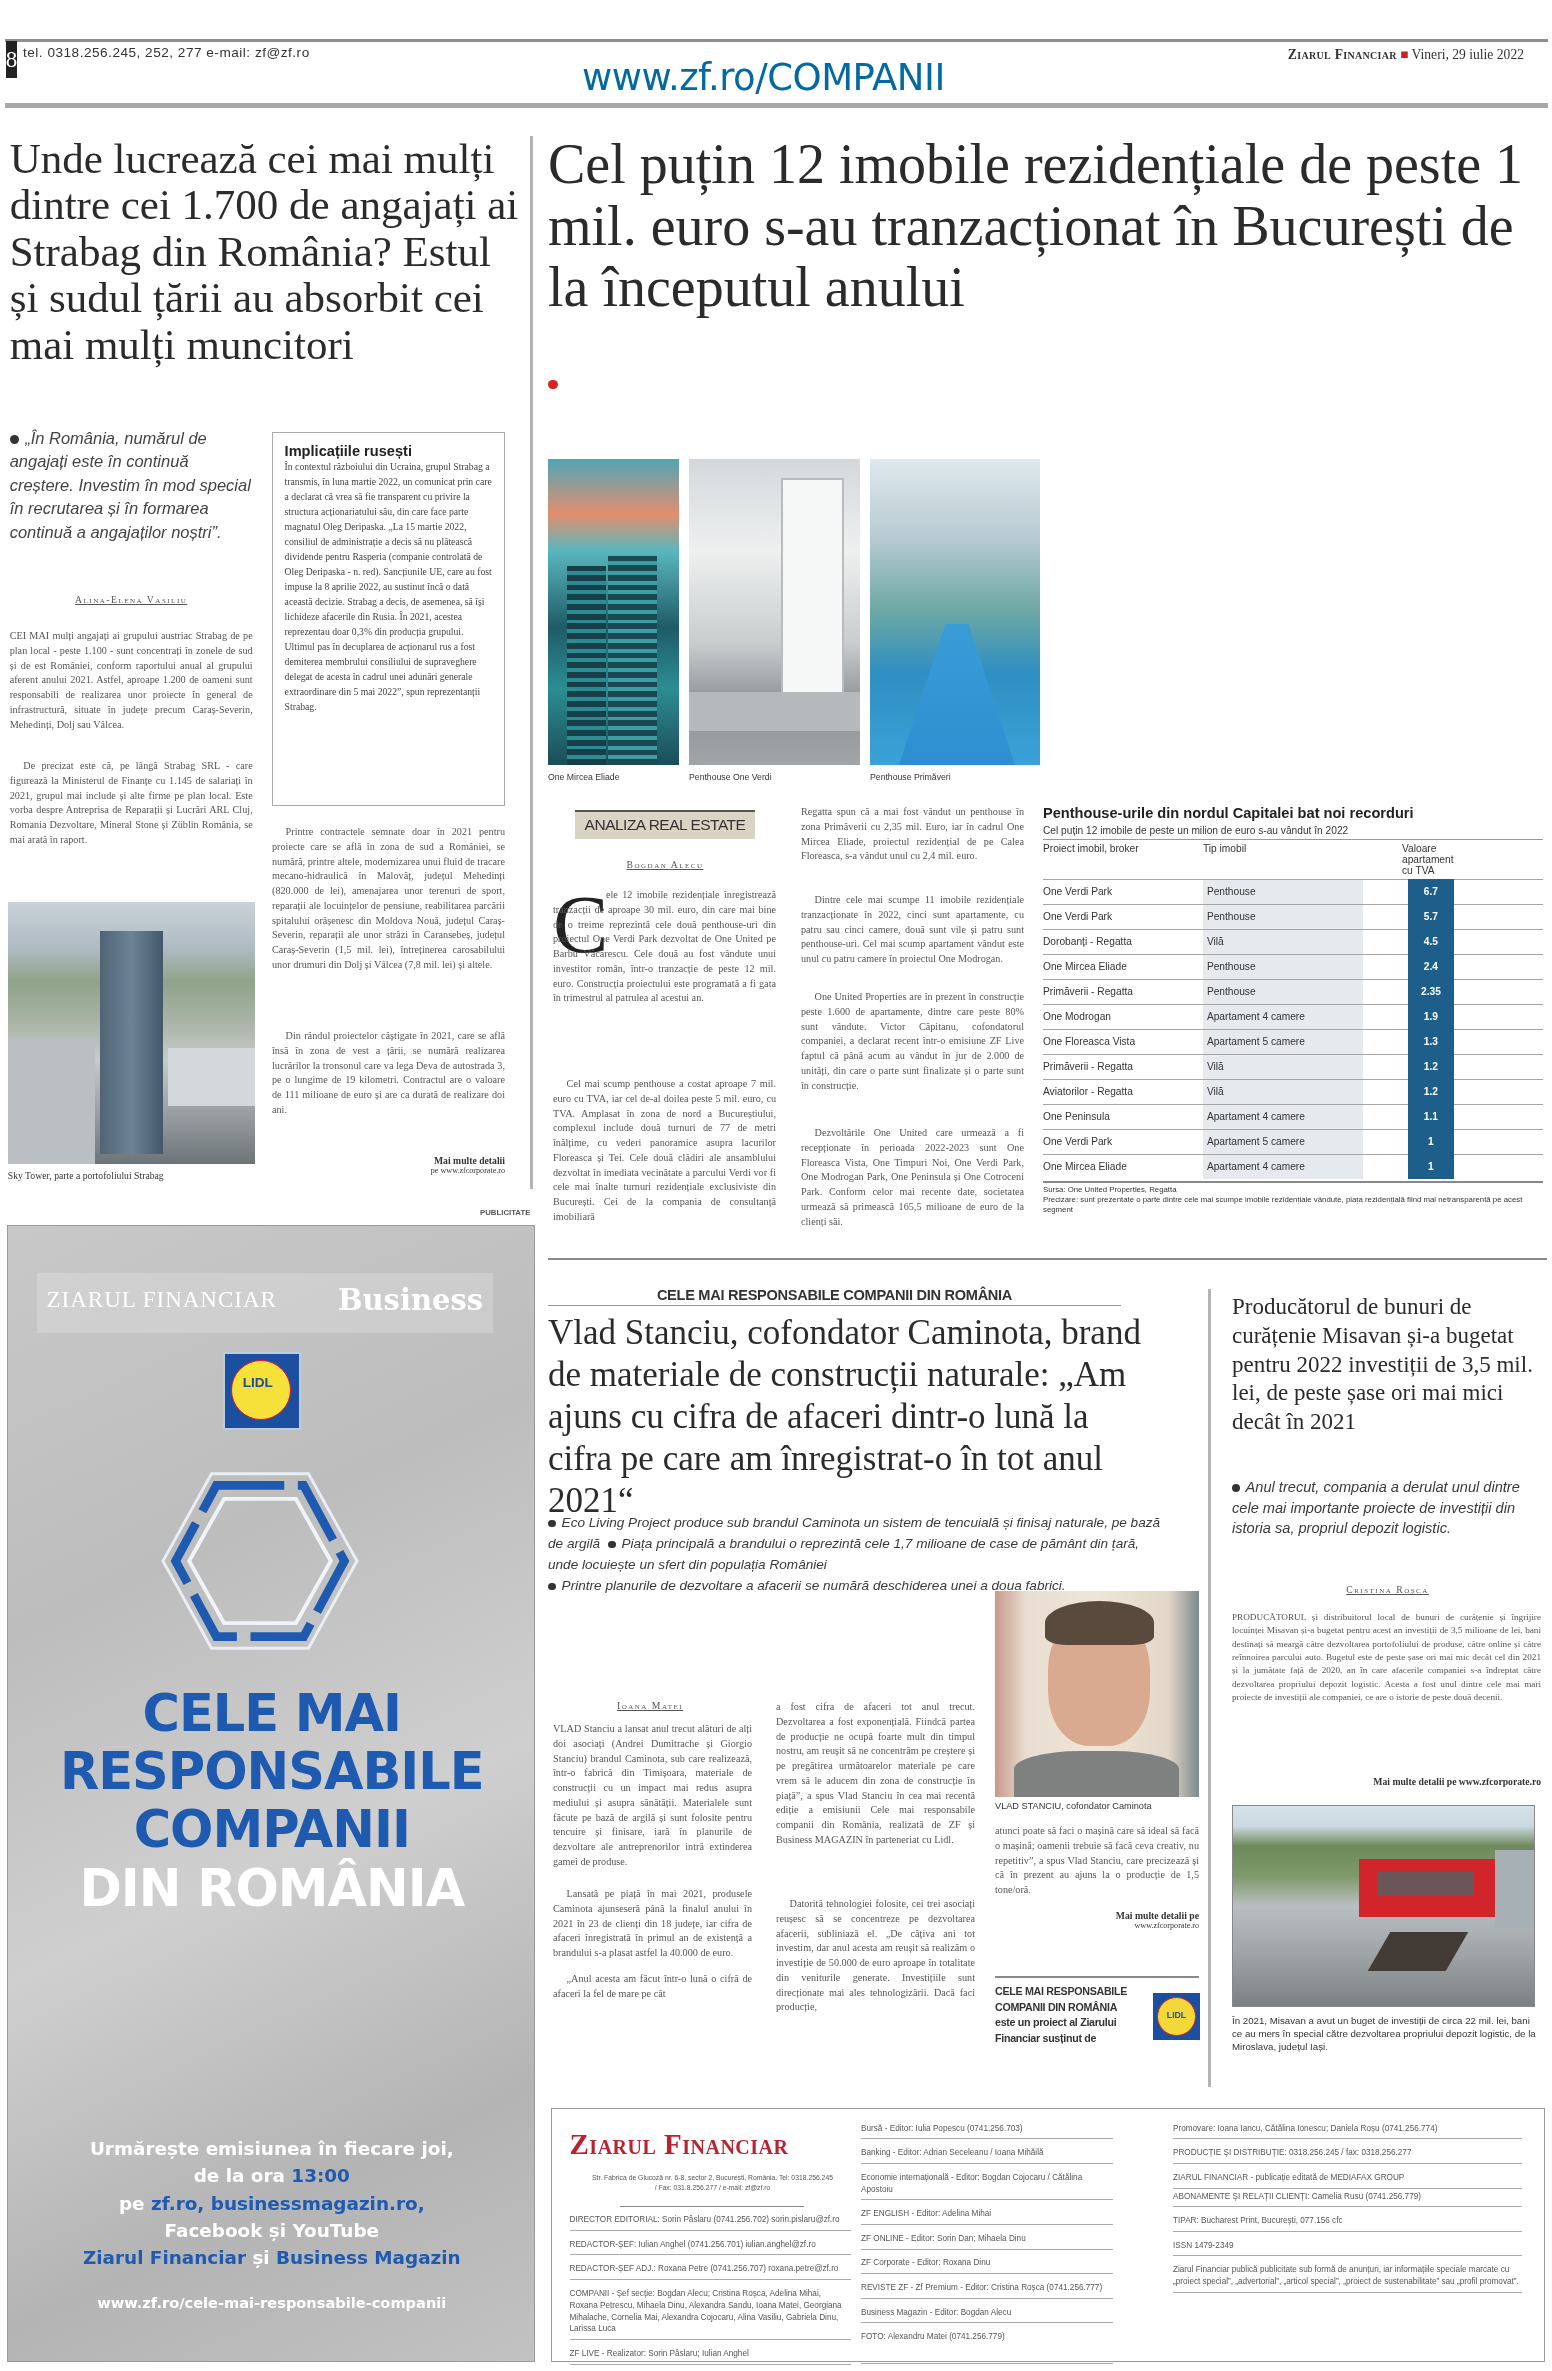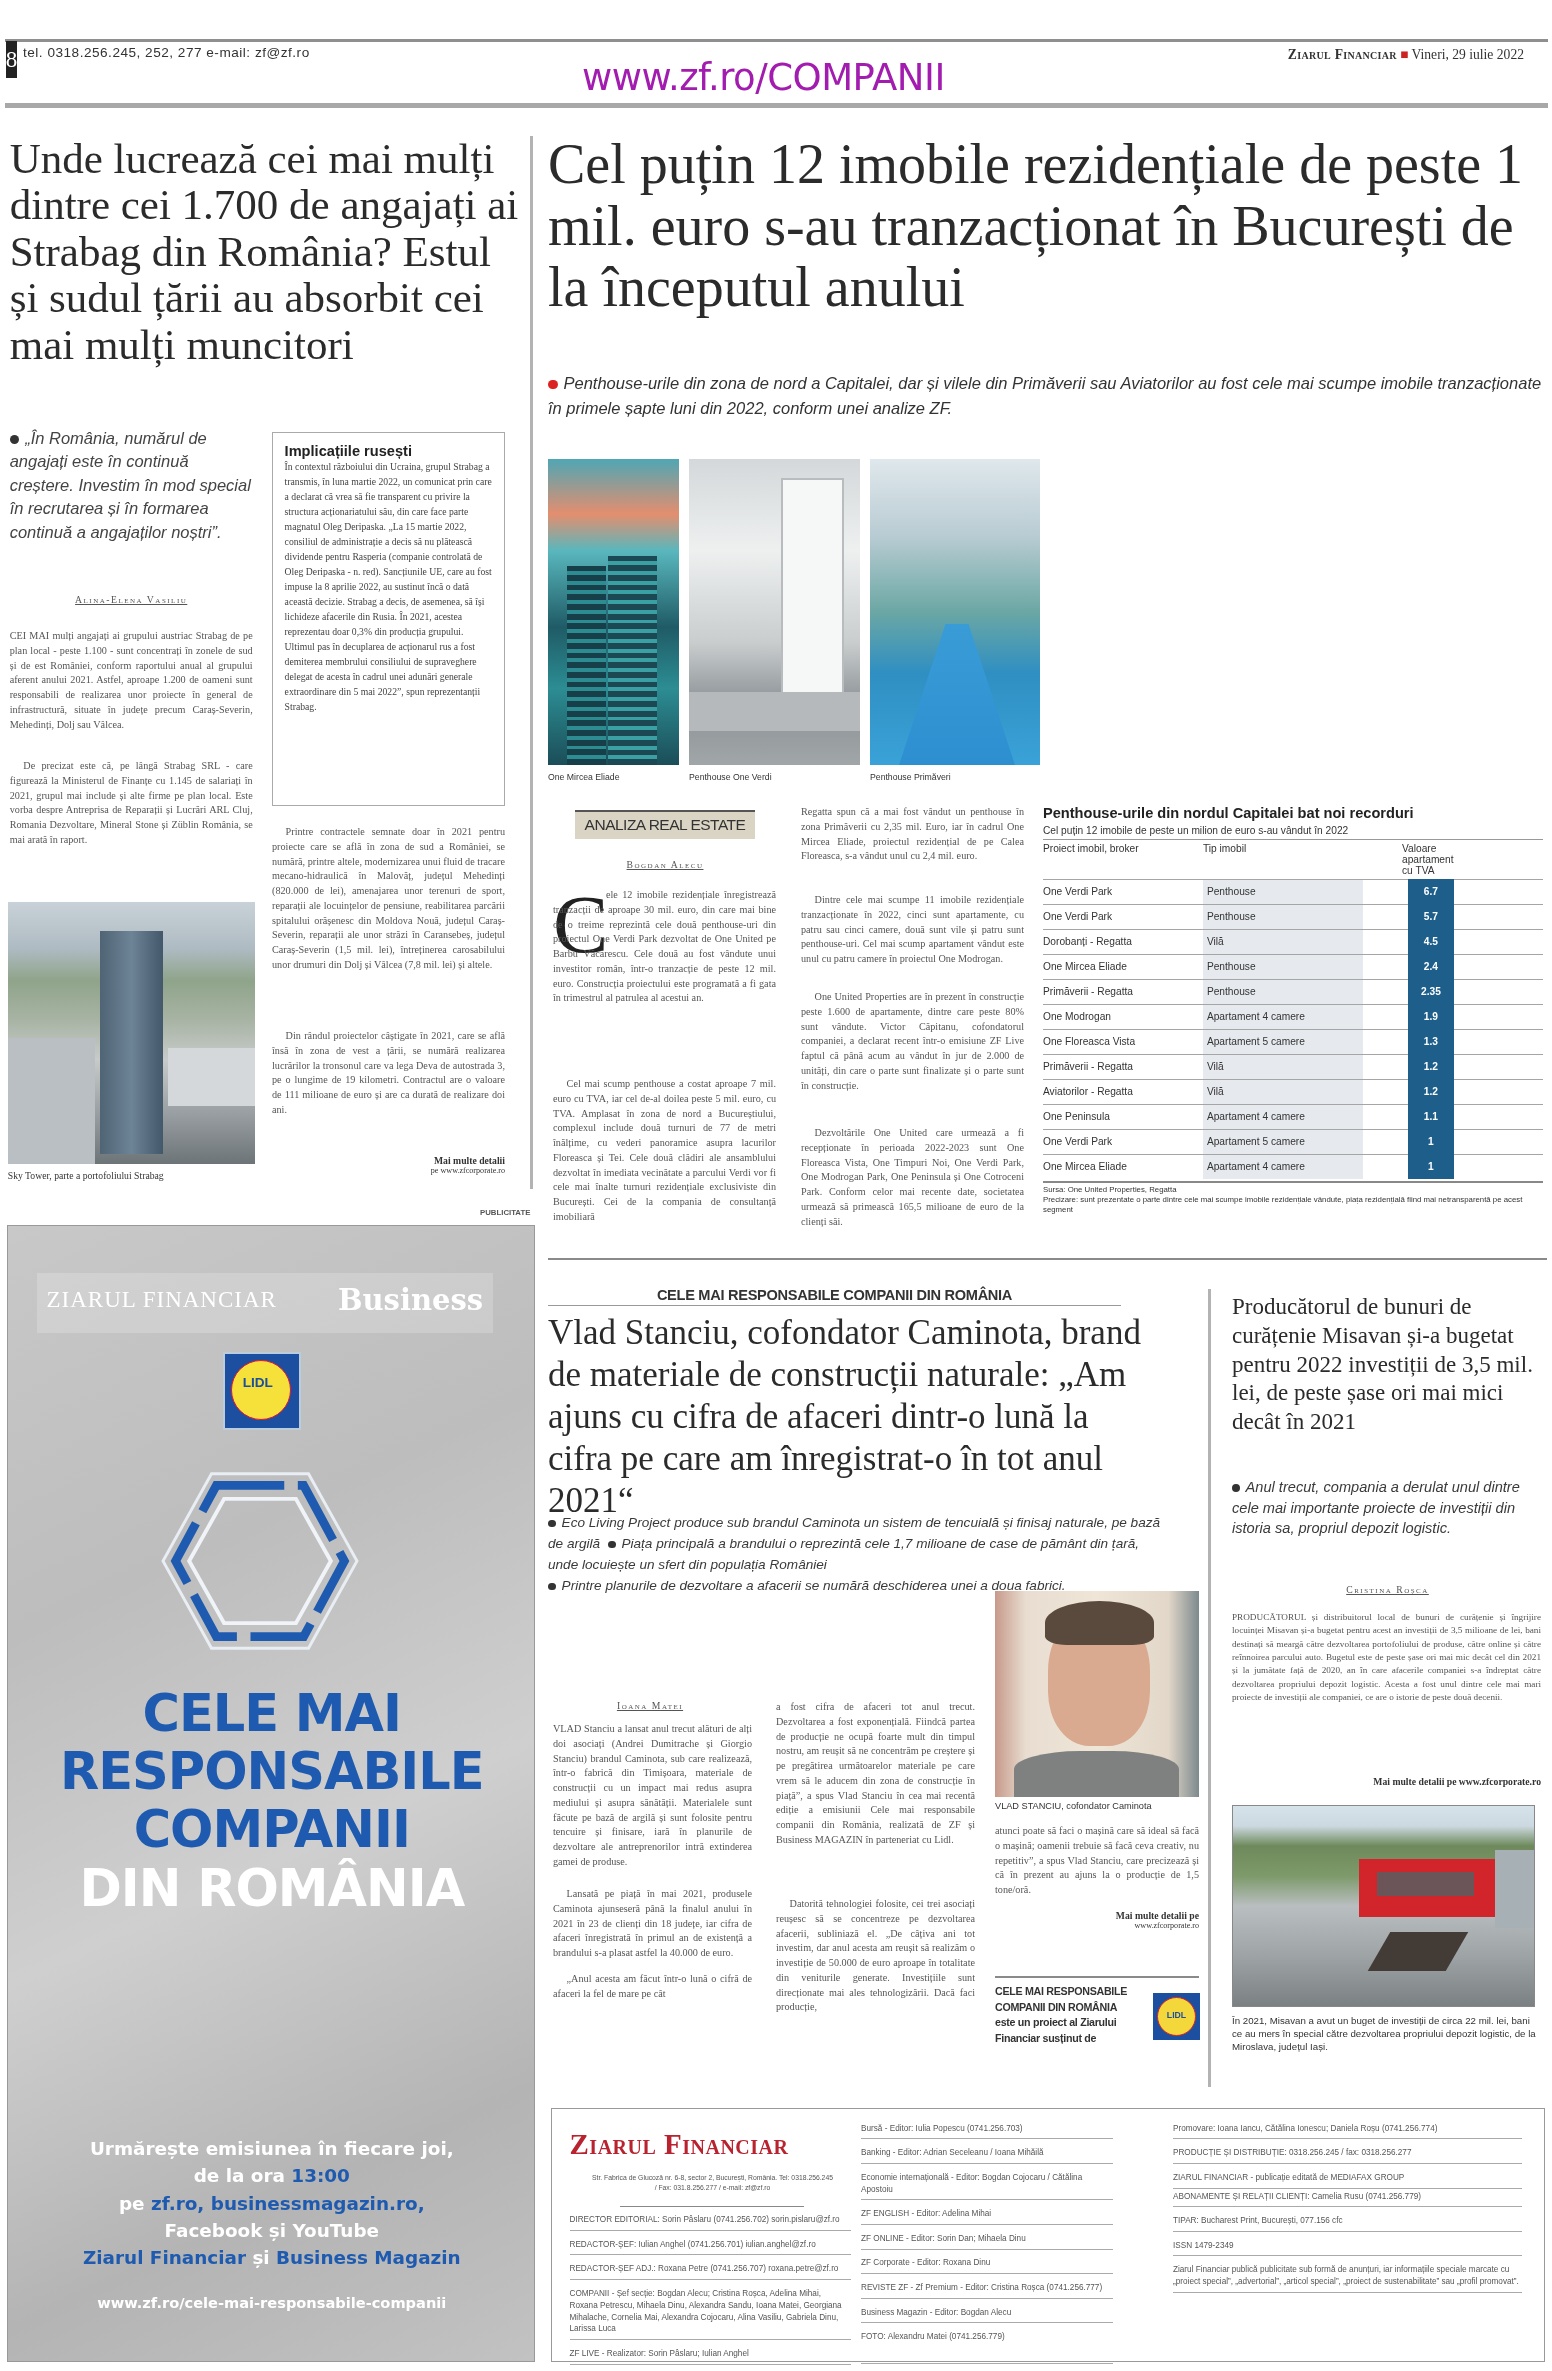--- a/index.html
+++ b/index.html
@@ -7,21 +7,21 @@
 body{position:relative;font-family:"Liberation Serif","DejaVu Serif",serif;color:#2a2a2a}
 .abs{position:absolute}
 .sans{font-family:"Liberation Sans","DejaVu Sans",sans-serif}
 .cond{font-family:"Liberation Sans","DejaVu Sans",sans-serif;letter-spacing:-0.3px}
 .rule{position:absolute;background:#8a8a8a}
 
 #hdr-top{left:4.9px;top:39px;width:1543px;height:2.9px;background:#8f8f8f}
 #hdr-bot{left:4.9px;top:103px;width:1543px;height:4.9px;background:#a8a8a8}
 #page-num{left:5.8px;top:41px;width:11.6px;height:37px;background:#222;color:#fff;font-size:23px;text-align:center;line-height:37px;font-family:"Liberation Serif",serif}
 #contact{left:23px;top:45px;font-size:13.6px;color:#333;letter-spacing:0.5px}
-#site{left:582px;top:56px;font-size:37px;color:#a21caf;font-family:"DejaVu Sans",sans-serif;letter-spacing:-0.5px}
+#site{left:582px;top:56px;font-size:37px;color:#0369a1;font-family:"DejaVu Sans",sans-serif;letter-spacing:-0.5px}
 #masthead{right:29px;top:47px;font-size:13.6px;color:#333}
 #masthead b{font-variant:small-caps;letter-spacing:0.3px}
 
 .h-big{font-family:Liberation Serif, serif;color:#2b2b2b;line-height:1.08;font-weight:normal}
 .lead{font-style:italic;font-family:"Liberation Sans",sans-serif;color:#3a3a3a}
 .body-text{font-size:10.2px;line-height:1.45;color:#555;text-align:justify;font-family:"Liberation Serif",serif}
 .byline{font-size:9.7px;letter-spacing:1.5px;color:#555;text-align:center;font-variant:small-caps;text-decoration:underline}
 .bullet{display:inline-block;width:9.7px;height:9.7px;border-radius:50%;background:#333;margin-right:5.8px;vertical-align:middle}
 .bullet.red{background:#d22}
 .caption{font-size:9.7px;color:#333;font-family:"Liberation Sans",sans-serif}
@@ -91,21 +91,21 @@
 <div class="abs more" style="left:272px;top:1155px;width:233px"><span>Mai multe detalii</span><small>pe www.zfcorporate.ro</small></div>
 <div class="img" style="left:7.8px;top:902px;width:247px;height:262px;background:linear-gradient(180deg,#c9d2d8 0%,#aebac2 18%,#8fa48a 30%,#a8b3a4 45%,#c7cbc9 60%,#9aa0a3 80%,#6d7478 100%)">
   <div style="position:absolute;left:92px;top:29px;width:63px;height:223px;background:linear-gradient(90deg,#4f6475,#6d8496 50%,#43586a);"></div>
   <div style="position:absolute;left:0;top:136px;width:87px;height:126px;background:#b9bfc3"></div>
   <div style="position:absolute;left:160px;top:146px;width:87px;height:58px;background:#d4d8da"></div>
 </div>
 <div class="abs caption" style="left:7.8px;top:1170px;font-family:'Liberation Serif',serif">Sky Tower, parte a portofoliului Strabag</div>
 <div class="abs" style="left:480px;top:1208px;font-size:7.8px;font-weight:bold;color:#555;font-family:'Liberation Sans',sans-serif">PUBLICITATE</div>
 
 <div class="abs h-big" style="left:548px;top:134px;width:999px;font-size:56px;line-height:1.1">Cel puțin 12 imobile rezidențiale de peste 1 mil. euro s-au tranzacționat în București de la începutul anului</div>
-<div class="abs lead" style="left:548px;top:371px;width:999px;font-size:16.5px;line-height:1.5;color:#333"><span class="bullet red"></span><span>Penthouse-urile din zona de nord a Capitalei, dar și vilele din Primăverii sau Aviatorilor au fost cele mai scumpe imobile tranzacționate în primele șapte luni din 2022, conform unei analize ZF.</span></div>
+<div class="abs lead" style="left:548px;top:371px;width:999px;font-size:16.5px;line-height:1.5;color:#333"><span class="bullet red"></span></div>
 
 <div class="img" style="left:548px;top:459px;width:131px;height:306px;background:linear-gradient(180deg,#4fa6b4 0%,#e48e6e 18%,#59b7bd 30%,#1f5b66 55%,#2c8d93 75%,#1b4d58 100%)">
   <div style="position:absolute;left:19.4px;top:107px;width:39px;height:199px;background:repeating-linear-gradient(0deg,#163f4a 0 5.8px,#2d8b92 5.8px 9.7px)"></div>
   <div style="position:absolute;left:60px;top:97px;width:49px;height:209px;background:repeating-linear-gradient(0deg,#1b4852 0 5.8px,#3aa0a3 5.8px 9.7px)"></div>
 </div>
 <div class="img" style="left:689px;top:459px;width:171px;height:306px;background:linear-gradient(180deg,#d4d8da 0%,#eef0f0 30%,#c9cdce 60%,#8c9296 80%,#a1a6a8 100%)">
   <div style="position:absolute;left:92px;top:19.4px;width:63px;height:223px;background:#f6f8f8;border:2.9px solid #b8bcbe"></div>
   <div style="position:absolute;left:0;top:233px;width:171px;height:39px;background:#b5b9bb"></div>
 </div>
 <div class="img" style="left:870px;top:459px;width:170px;height:306px;background:linear-gradient(180deg,#dfe8ec 0%,#b9ccd3 25%,#6ba7a4 50%,#2f8fc2 70%,#3aa2d8 100%)">

